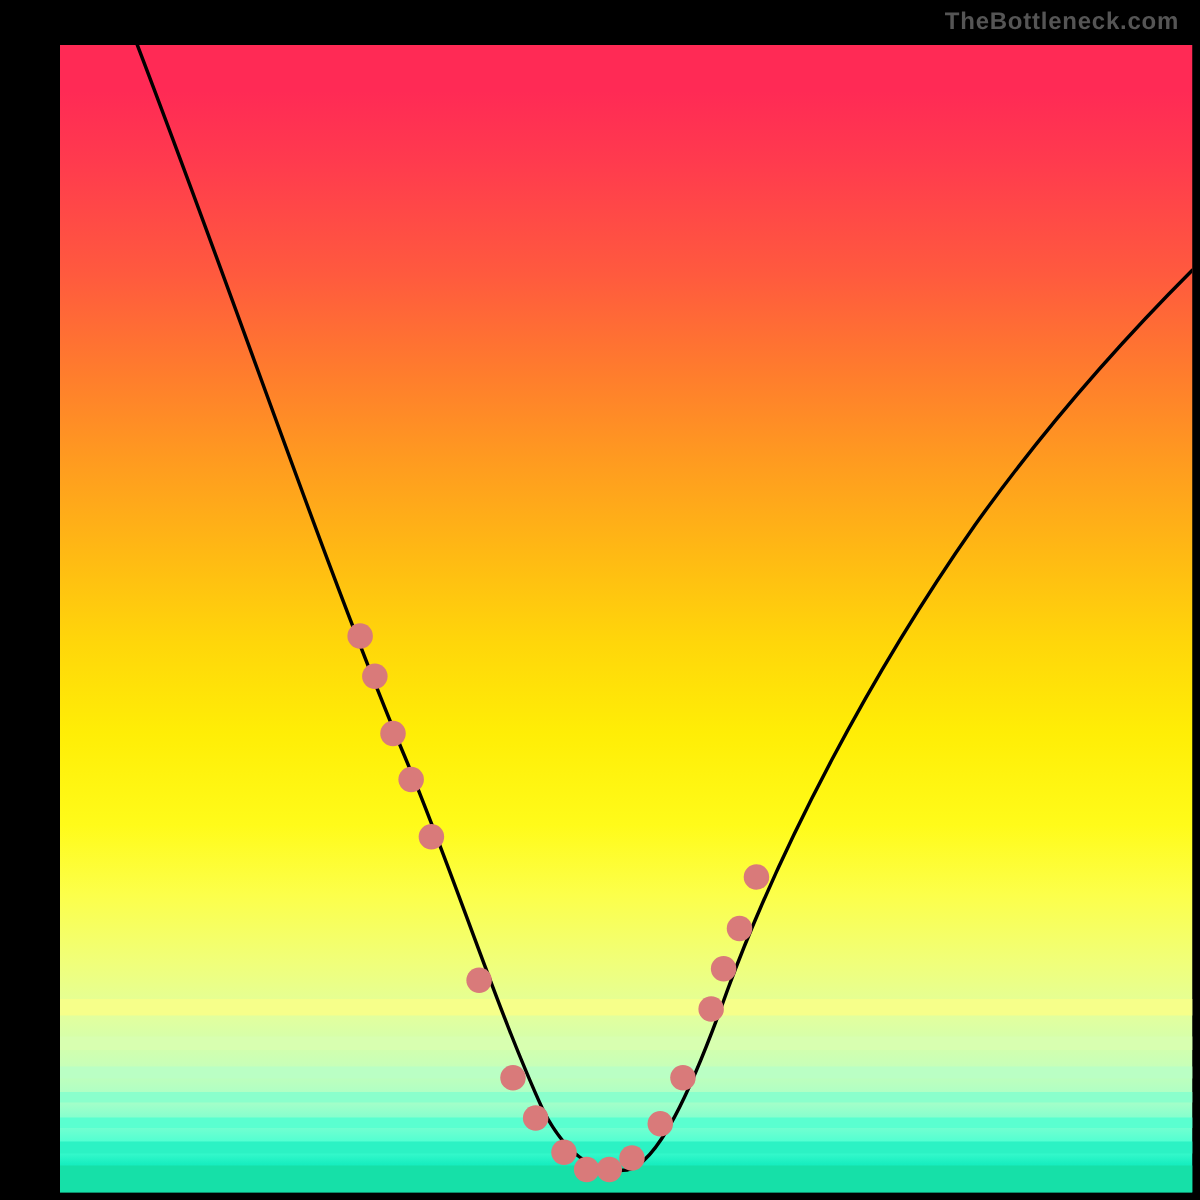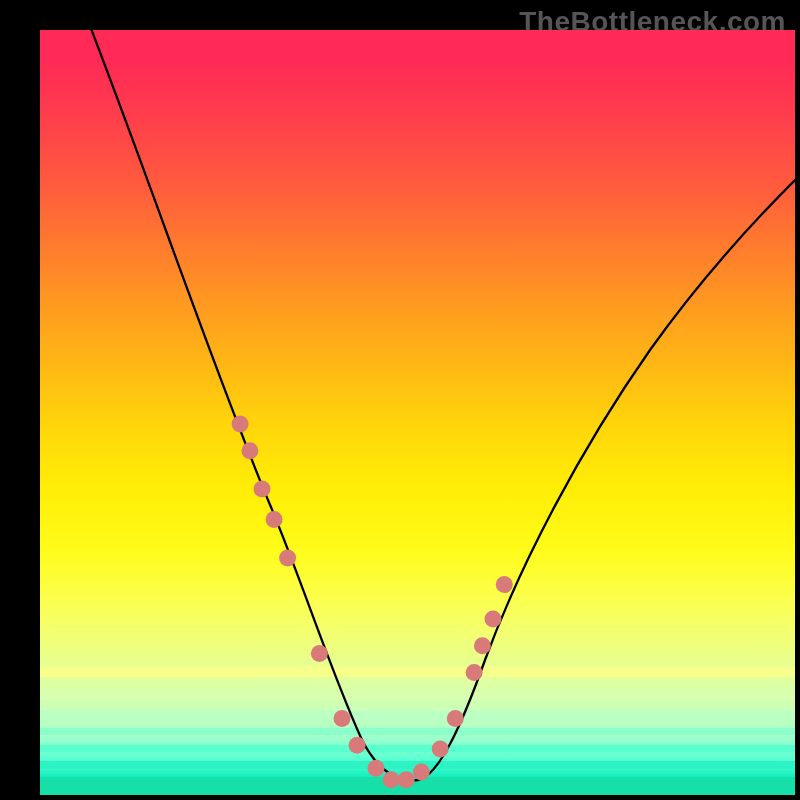--- a/index.html
+++ b/index.html
@@ -15,21 +15,21 @@
     position: absolute;
     left: 0; top: 0;
     width: 800px; height: 800px;
     background: #000;
   }
   .watermark {
     position: absolute;
     top: 6px;
     right: 14px;
     color: #555;
-    font-size: 28px;
+    font-size: 16px;
     font-weight: bold;
     letter-spacing: 0.5px;
     user-select: none;
   }
   .plot-area {
     position: absolute;
     left: 40px;
     top: 30px;
     width: 755px;
     height: 765px;

